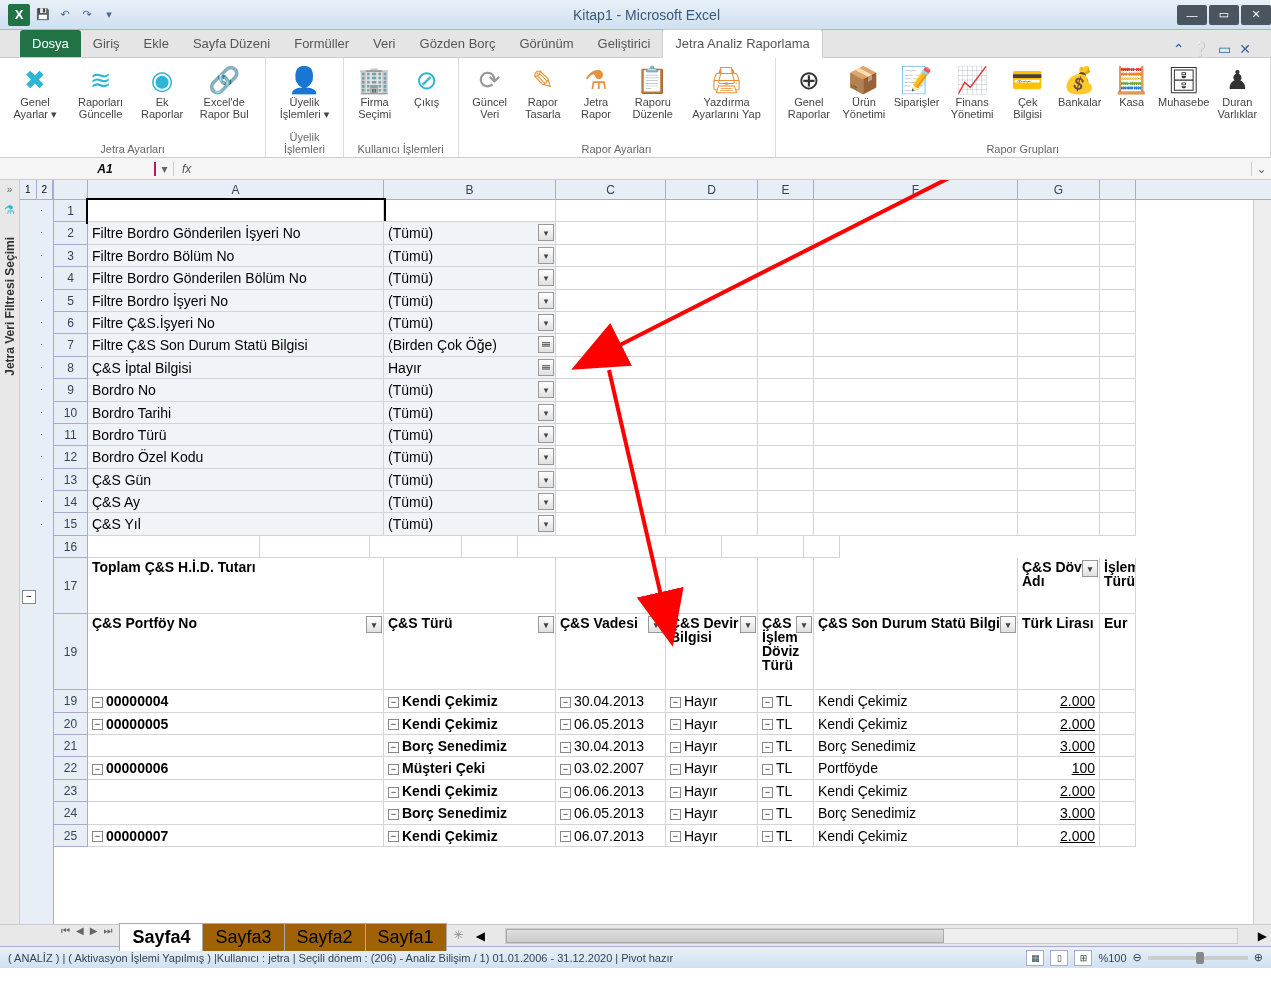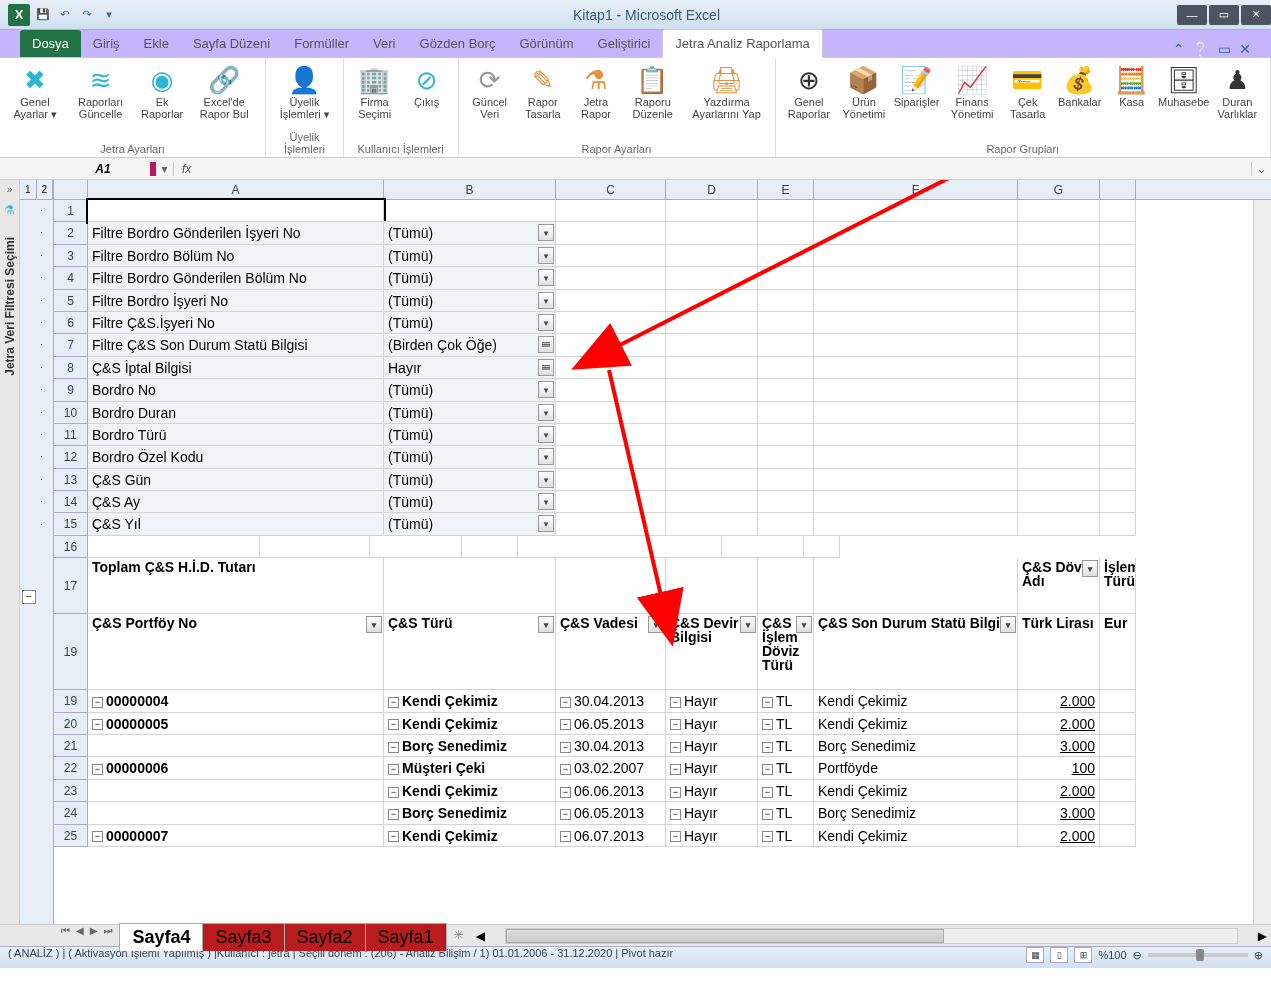--- a/index.html
+++ b/index.html
@@ -9,21 +9,21 @@
 .titlebar { height: 30px; background: linear-gradient(#e8f0f8, #d0e0f0); display: flex; align-items: center; border-bottom: 1px solid #9db6d4; }
 .titlebar .qat { display: flex; align-items: center; gap: 4px; padding-left: 8px; }
 .titlebar .qat-icon { width: 18px; height: 18px; display: flex; align-items: center; justify-content: center; color: #4a6a8a; font-size: 11px; }
 .titlebar .excel-icon { width: 22px; height: 22px; background: #217346; color: #fff; display: flex; align-items: center; justify-content: center; font-weight: bold; font-size: 13px; border-radius: 2px; }
 .titlebar .title { flex: 1; text-align: center; color: #3a5a7a; font-size: 14px; }
 .titlebar .winbtns { display: flex; }
 .titlebar .winbtn { width: 30px; height: 20px; background: #4a5560; color: #fff; display: flex; align-items: center; justify-content: center; margin-left: 2px; border-radius: 2px; font-size: 11px; }
 .titlebar .winbtn.close { background: #4a5560; }
 
 
-.menubar { height: 28px; display: flex; align-items: flex-end; padding-left: 20px; background: #c4b5fd; border-bottom: 1px solid #ccc; }
+.menubar { height: 28px; display: flex; align-items: flex-end; padding-left: 20px; background: #e5e5e5; border-bottom: 1px solid #ccc; }
 .menubar .tab { padding: 6px 12px; font-size: 13px; color: #555; cursor: pointer; }
 .menubar .tab.file { background: #217346; color: #fff; border-radius: 3px 3px 0 0; }
 .menubar .tab.active { border: 1px solid #ccc; border-bottom: 1px solid #fff; border-radius: 3px 3px 0 0; background: #fff; position: relative; top: 1px; }
 .menubar .help { margin-left: auto; padding-right: 20px; color: #2a66b0; display: flex; gap: 8px; align-items: center; }
 .menubar .help span { font-size: 14px; }
 
 
 .ribbon { height: 100px; background: #fff; display: flex; border-bottom: 1px solid #ccc; }
 .ribbon-group { border-right: 1px solid #ddd; padding: 4px 6px 2px; display: flex; flex-direction: column; }
 .ribbon-group .btns { display: flex; gap: 2px; flex: 1; }
@@ -31,21 +31,21 @@
 .rbtn { display: flex; flex-direction: column; align-items: center; justify-content: flex-start; padding: 2px 4px; min-width: 50px; cursor: pointer; }
 .rbtn .ico { font-size: 26px; height: 32px; display: flex; align-items: center; justify-content: center; }
 .rbtn .lbl { font-size: 11px; color: #444; text-align: center; line-height: 12px; }
 .rbtn.cyan .ico { color: #2bb6d6; }
 .rbtn.gray .ico { color: #999; }
 .rbtn.orange .ico { color: #e8913a; }
 .rbtn.dark .ico { color: #333; }
 
 
 .formula-row { height: 22px; display: flex; align-items: center; border-bottom: 1px solid #ccc; background: #f5f5f5; }
-.namebox { width: 100px; padding: 0 6px; font-style: italic; font-weight: bold; text-align: center; border-right: 6px solid #be185d; }
+.namebox { width: 100px; padding: 0 6px; font-style: italic; font-weight: bold; text-align: center; border-right: 2px solid #be185d; }
 .namebox-dd { width: 18px; text-align: center; color: #666; border-right: 1px solid #ccc; }
 .fx { padding: 0 8px; font-style: italic; color: #555; }
 .fbar { flex: 1; }
 .fbar-exp { width: 20px; text-align: center; color: #666; border-left: 1px solid #ccc; }
 
 
 .grid-wrap { position: relative; height: 744px; display: flex; }
 .sidebar-toggle { width: 20px; background: #e8e8e8; border-right: 1px solid #ccc; display: flex; flex-direction: column; align-items: center; padding-top: 4px; }
 .sidebar-toggle .vtext { writing-mode: vertical-rl; transform: rotate(180deg); margin-top: 20px; font-size: 12px; color: #333; font-weight: bold; }
 .sidebar-toggle .chev { font-size: 10px; color: #666; }
@@ -73,29 +73,29 @@
 .dd-btn { position: absolute; right: 1px; top: 2px; width: 16px; height: 17px; border: 1px solid #999; background: linear-gradient(#fff, #e0e0e0); font-size: 9px; text-align: center; line-height: 16px; color: #444; }
 .expand-btn { display: inline-block; width: 11px; height: 11px; border: 1px solid #888; text-align: center; line-height: 9px; font-size: 9px; margin-right: 3px; vertical-align: middle; background: #fff; }
 
 
 .hscroll-row { height: 22px; display: flex; background: #e8e8e8; border-top: 1px solid #ccc; }
 .sheet-tabs { display: flex; align-items: center; }
 .sheet-nav { display: flex; padding: 0 4px; }
 .sheet-nav span { padding: 0 3px; color: #666; font-size: 10px; }
 .sheet-tab { padding: 3px 12px; background: #fff; border: 1px solid #aaa; border-bottom: none; margin-right: -1px; font-size: 18px; position: relative; top: 1px; }
 .sheet-tab.active { background: #fff; font-weight: bold; z-index: 1; }
-.sheet-tab.inactive { background: #b91c1c; }
+.sheet-tab.inactive { background: #a16207; }
 .sheet-new { padding: 3px 8px; color: #888; }
 .hscroll { flex: 1; display: flex; align-items: center; }
 .hscroll-track { flex: 1; height: 16px; background: #eee; border: 1px solid #ccc; position: relative; margin: 0 16px; }
 .hscroll-thumb { position: absolute; left: 0; width: 60%; height: 100%; background: linear-gradient(#ddd,#ccc); border: 1px solid #aaa; }
 .vscroll { position: absolute; right: 0; top: 20px; bottom: 0; width: 18px; background: #eee; border-left: 1px solid #ccc; }
 
 
-.statusbar { height: 22px; background: linear-gradient(#e8f0f8, #d0e0f0); display: flex; align-items: flex-start; padding: 0 8px; font-size: 11px; color: #345; border-top: 1px solid #aac; }
+.statusbar { height: 22px; background: linear-gradient(#e8f0f8, #d0e0f0); display: flex; align-items: center; padding: 0 8px; font-size: 11px; color: #345; border-top: 1px solid #aac; }
 .statusbar .right { margin-left: auto; display: flex; align-items: center; gap: 6px; }
 .view-btn { width: 18px; height: 16px; border: 1px solid #aac; background: #fff; text-align: center; font-size: 9px; line-height: 14px; }
 .zoom-track { width: 100px; height: 4px; background: #ccc; position: relative; }
 .zoom-thumb { position: absolute; left: 48px; top: -4px; width: 8px; height: 12px; background: #888; border-radius: 2px; }
 
 
 .arrow-svg { position: absolute; pointer-events: none; z-index: 100; }
 
 .row17 { height: 56px; }
 .row17 .cell { line-height: 14px; padding-top: 2px; }
@@ -223,21 +223,21 @@
         <div class="rbtn dark">
           <div class="ico">📝</div>
           <div class="lbl">Siparişler</div>
         </div>
         <div class="rbtn dark">
           <div class="ico">📈</div>
           <div class="lbl">Finans Yönetimi</div>
         </div>
         <div class="rbtn dark">
           <div class="ico">💳</div>
-          <div class="lbl">Çek Tasarla</div>
+          <div class="lbl">Çek Bilgisi</div>
         </div>
         <div class="rbtn dark">
           <div class="ico">💰</div>
           <div class="lbl">Bankalar</div>
         </div>
         <div class="rbtn dark">
           <div class="ico">🧮</div>
           <div class="lbl">Kasa</div>
         </div>
         <div class="rbtn dark">
@@ -400,21 +400,21 @@
           <div class="cell colB filter">(Tümü)<div class="dd-btn">▾</div></div>
           <div class="cell colC"></div>
           <div class="cell colD"></div>
           <div class="cell colE"></div>
           <div class="cell colF"></div>
           <div class="cell colG"></div>
           <div class="cell colH"></div>
         </div>
         <div class="row ">
           <div class="row-h">10</div>
-          <div class="cell colA filter">Bordro Duran</div>
+          <div class="cell colA filter">Bordro Tarihi</div>
           <div class="cell colB filter">(Tümü)<div class="dd-btn">▾</div></div>
           <div class="cell colC"></div>
           <div class="cell colD"></div>
           <div class="cell colE"></div>
           <div class="cell colF"></div>
           <div class="cell colG"></div>
           <div class="cell colH"></div>
         </div>
         <div class="row ">
           <div class="row-h">11</div>

